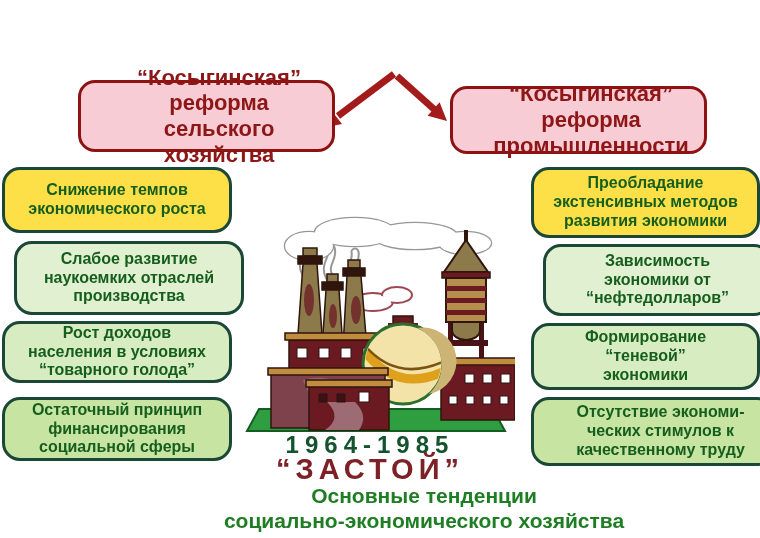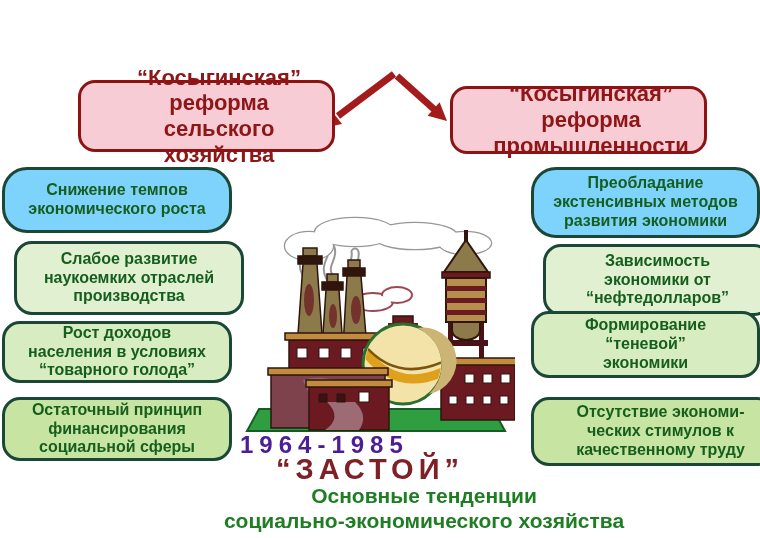--- a/index.html
+++ b/index.html
@@ -20,38 +20,38 @@
   .pl{left:78px;top:80px;width:226px;height:66px;}
   .pr{left:450px;top:86px;width:226px;height:62px;}
   
   .box-green{
     position:absolute;border:3px solid #1b4736;border-radius:18px;
     color:#155e1e;font-weight:bold;font-size:16px;line-height:1.17;text-align:center;
     display:flex;align-items:center;justify-content:center;white-space:pre-line;
   }
   .colL{left:2px;width:224px;}
   .colR{left:531px;width:223px;}
-  .r1{background:#7dd3fc;border-radius:25px;}
+  .r1{background:#fde047;}
   .r2{background:#e0f0d0;margin-left:12px;}
   .r3{background:#d8ecc1;}
   .r4{background:#c7e4a2;}
   .L1{top:167px;height:60px;}
   .L2{top:241px;height:68px;}
   .L3{top:321px;height:56px;}
   .L4{top:397px;height:58px;}
   .R1{top:167px;height:65px;}
   .R2{top:244px;height:66px;}
-  .R3{top:311px;height:61px;}
+  .R3{top:323px;height:61px;}
   .R4{top:397px;height:63px;padding-left:15px;}
   
   .arrows{position:absolute;left:0;top:0;width:760px;height:180px;pointer-events:none;}
   .factory{position:absolute;left:243px;top:212px;width:272px;height:226px;}
   
-  .years{position:absolute;left:240px;top:432px;width:260px;
-         color:#4c1d95;font-size:24px;font-weight:bold;letter-spacing:6px;line-height:25px;}
+  .years{position:absolute;left:240px;top:432px;width:260px;text-align:center;
+         color:#14532d;font-size:24px;font-weight:bold;letter-spacing:6px;line-height:25px;}
   .era{position:absolute;left:240px;top:457px;width:260px;text-align:center;
        color:#7d2127;font-size:29px;font-weight:bold;letter-spacing:5px;line-height:25px;}
   .footer{position:absolute;left:0;top:483px;width:760px;text-align:center;
           color:#1f7d24;font-size:21px;font-weight:bold;line-height:25px;padding-left:44px;}
 </style>
 </head>
 <body>
 
 <div class="stage">
 

